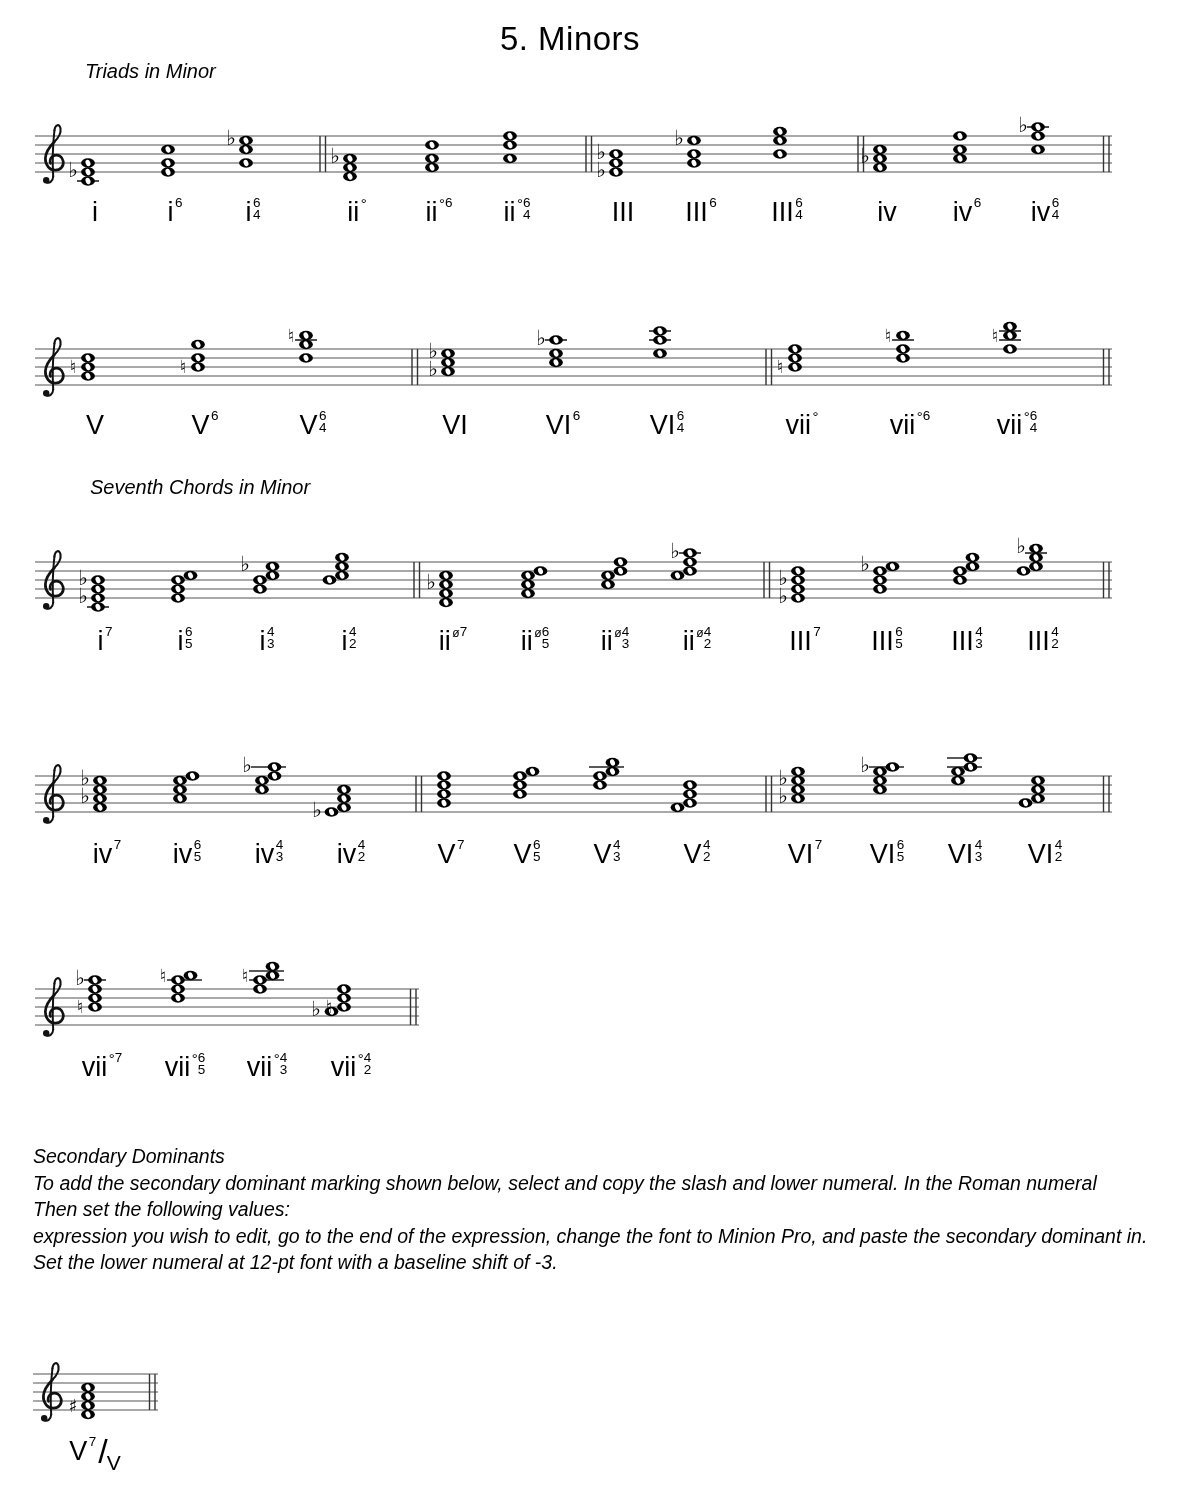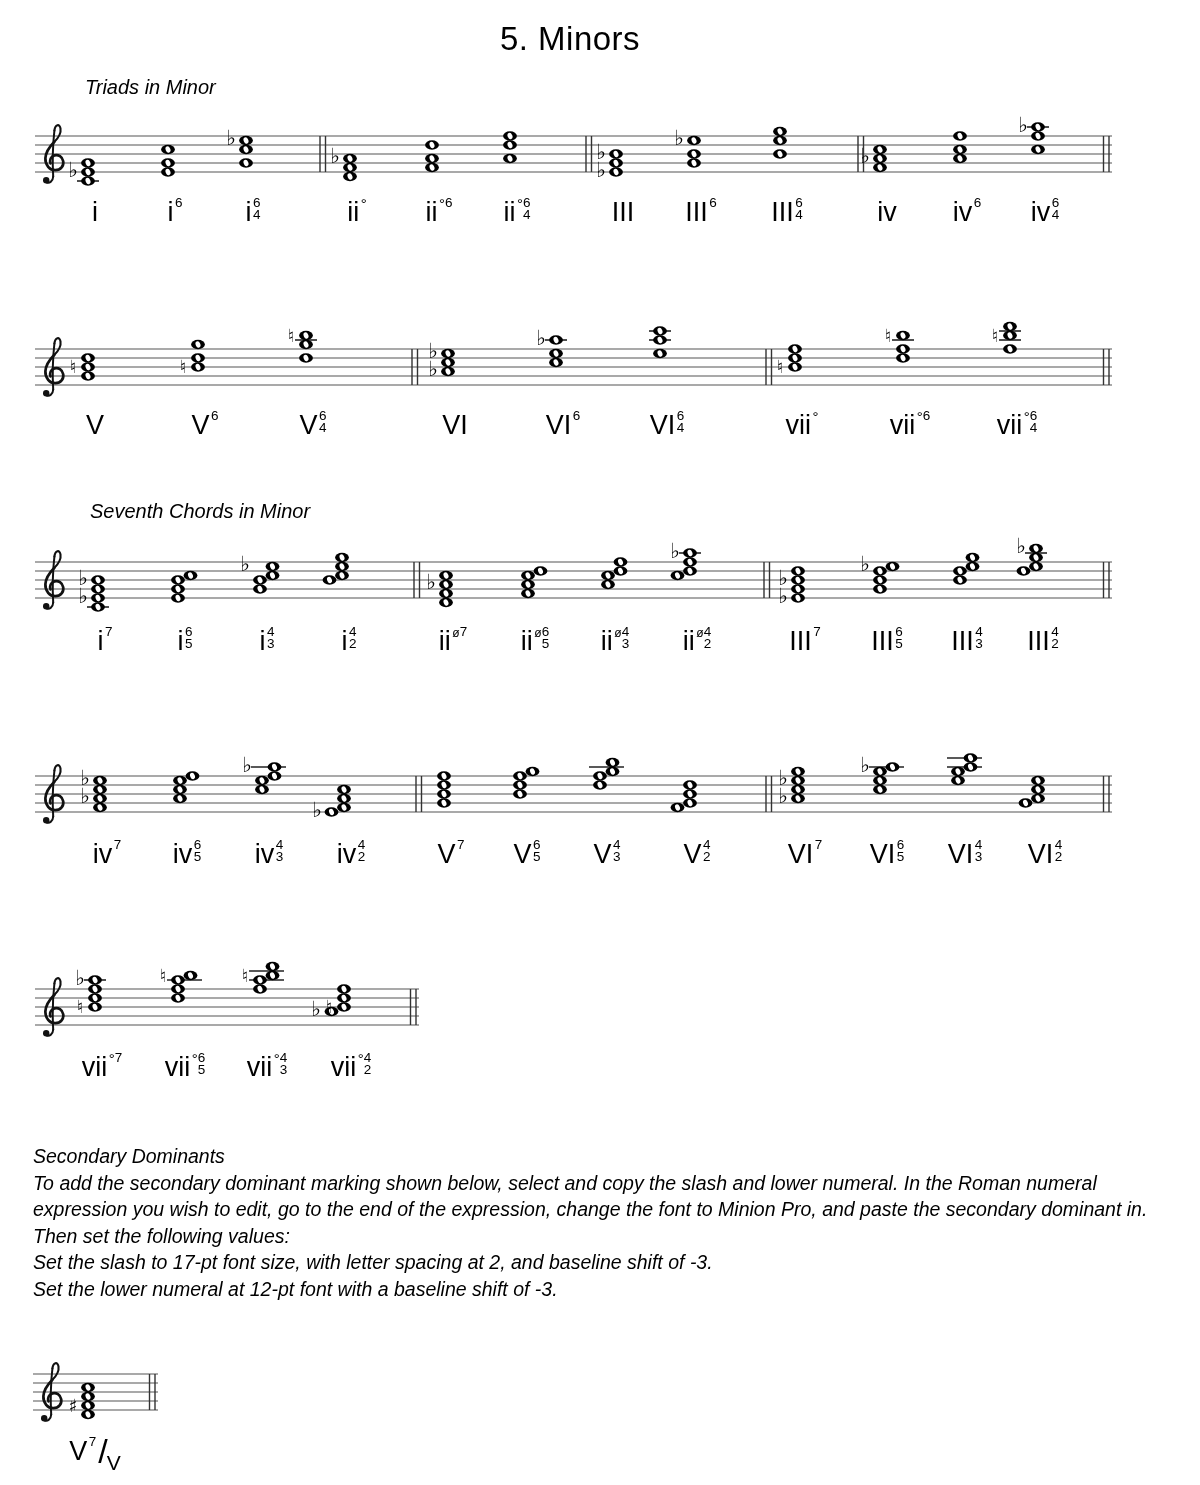--- a/index.html
+++ b/index.html
@@ -1,22 +1,22 @@
 <!DOCTYPE html>
 <html><head>
 <meta charset="utf-8">
 <style>
   html,body{margin:0;padding:0;background:#fff;}
   body{width:1200px;height:1485px;position:relative;overflow:hidden;
        font-family:"Liberation Sans", sans-serif;color:#000;}
   .page-title{position:absolute;top:20px;left:0;width:1140px;text-align:center;
               font-size:33px;letter-spacing:0.5px;}
   .section-heading{position:absolute;font-style:italic;font-size:20px;}
-  #h-triads{left:85px;top:76px;}
-  #h-sevenths{left:90px;top:500px;}
+  #h-triads{left:85px;top:60px;}
+  #h-sevenths{left:90px;top:476px;}
   #music-svg{position:absolute;left:0;top:0;}
   #label-layer{position:absolute;left:0;top:0;width:1200px;height:1485px;}
   .chord-label{position:absolute;transform:translateX(-50%);display:flex;
                align-items:flex-start;font-size:27px;line-height:27px;white-space:nowrap;}
   .lfigs{display:flex;align-items:flex-start;margin-left:1.5px;}
   .ldeg{font-size:15px;line-height:14px;margin-top:-2px;}
   .ldeg.slashed{font-size:12px;line-height:12px;margin-top:-1px;}
   .lcol{display:flex;flex-direction:column;font-size:13.5px;line-height:12px;margin-top:-2px;}
   .lslash{font-size:34px;line-height:26px;margin:0 -1px 0 2px;}
   .lslashden{font-size:21px;line-height:21px;margin-top:14px;}
@@ -971,17 +971,16 @@
         </span>
       </span>
       <span class="lslash">/</span>
       <span class="lslashden">V</span>
     </div>
   </div>
 
 <div class="instructions">
   <div>Secondary Dominants</div>
   <div>To add the secondary dominant marking shown below, select and copy the slash and lower numeral. In the Roman numeral</div>
+  <div>Then set the following values:</div>
   <div>expression you wish to edit, go to the end of the expression, change the font to Minion Pro, and paste the secondary dominant in.</div>
-  <div>Then set the following values:</div>
-  <div>Set the slash to 17-pt font size, with letter spacing at 2, and baseline shift of -3.</div>
   <div>Set the lower numeral at 12-pt font with a baseline shift of -3.</div>
 </div>
 
 </body></html>

